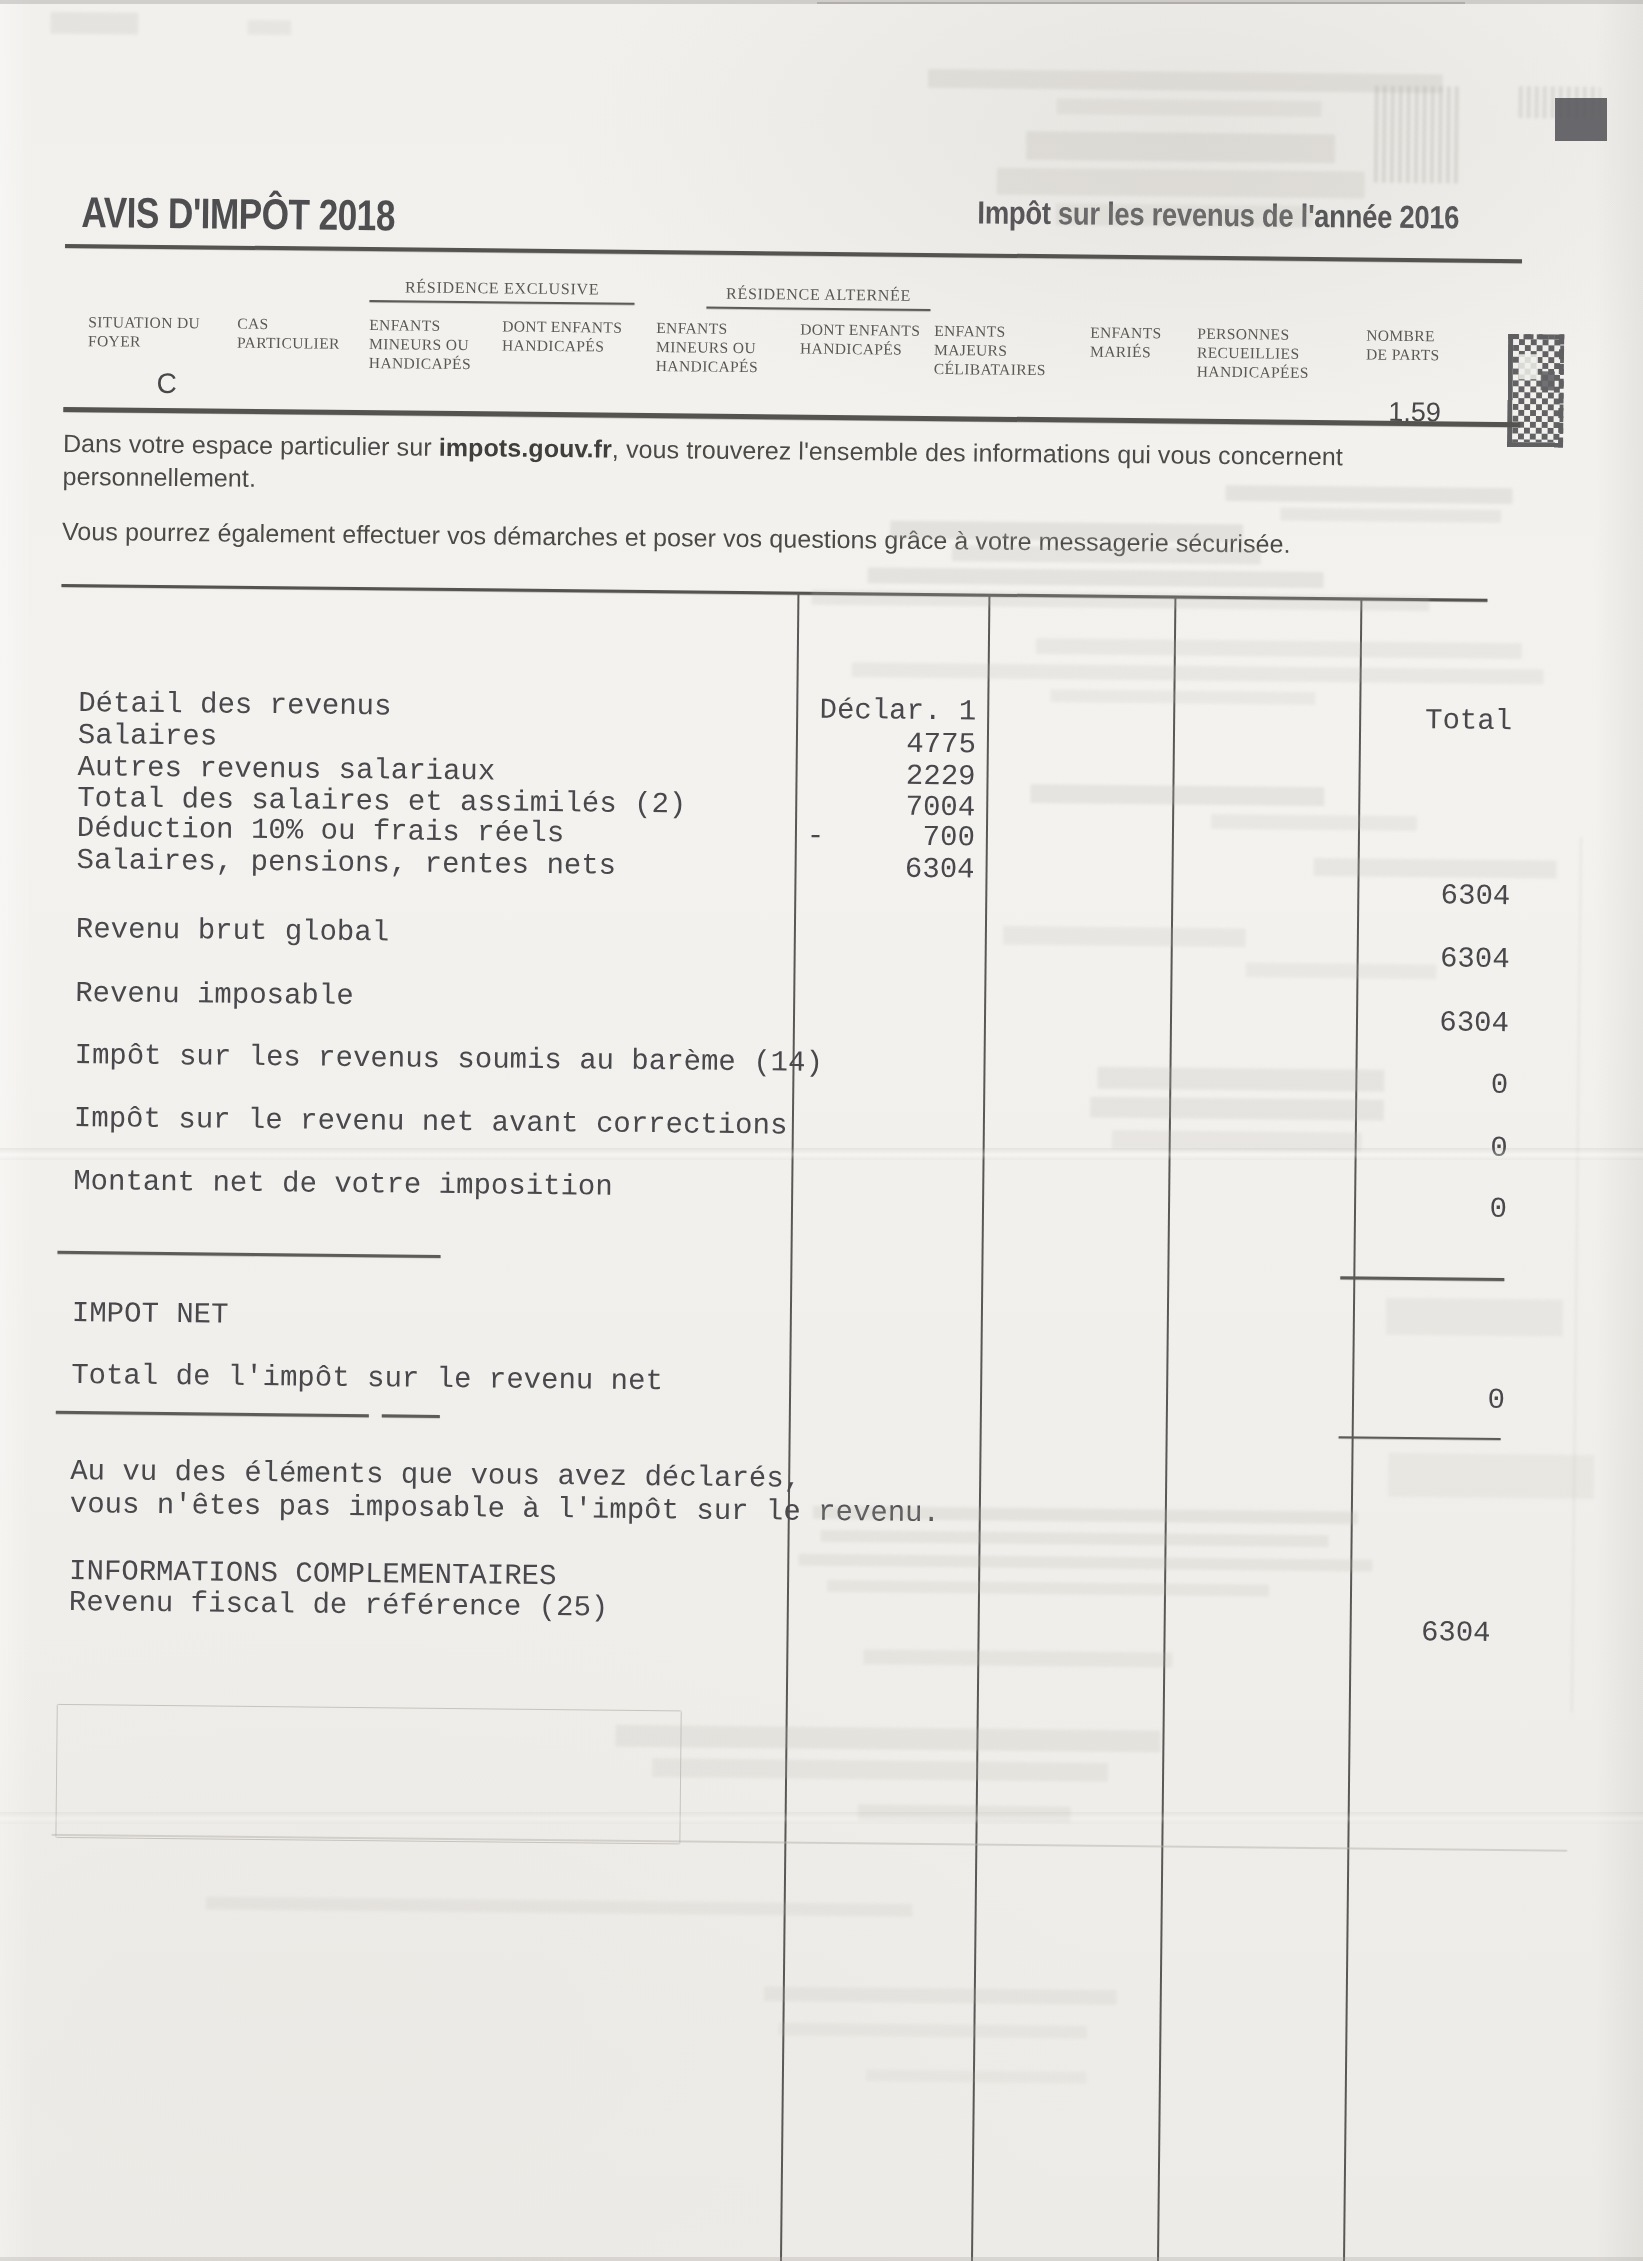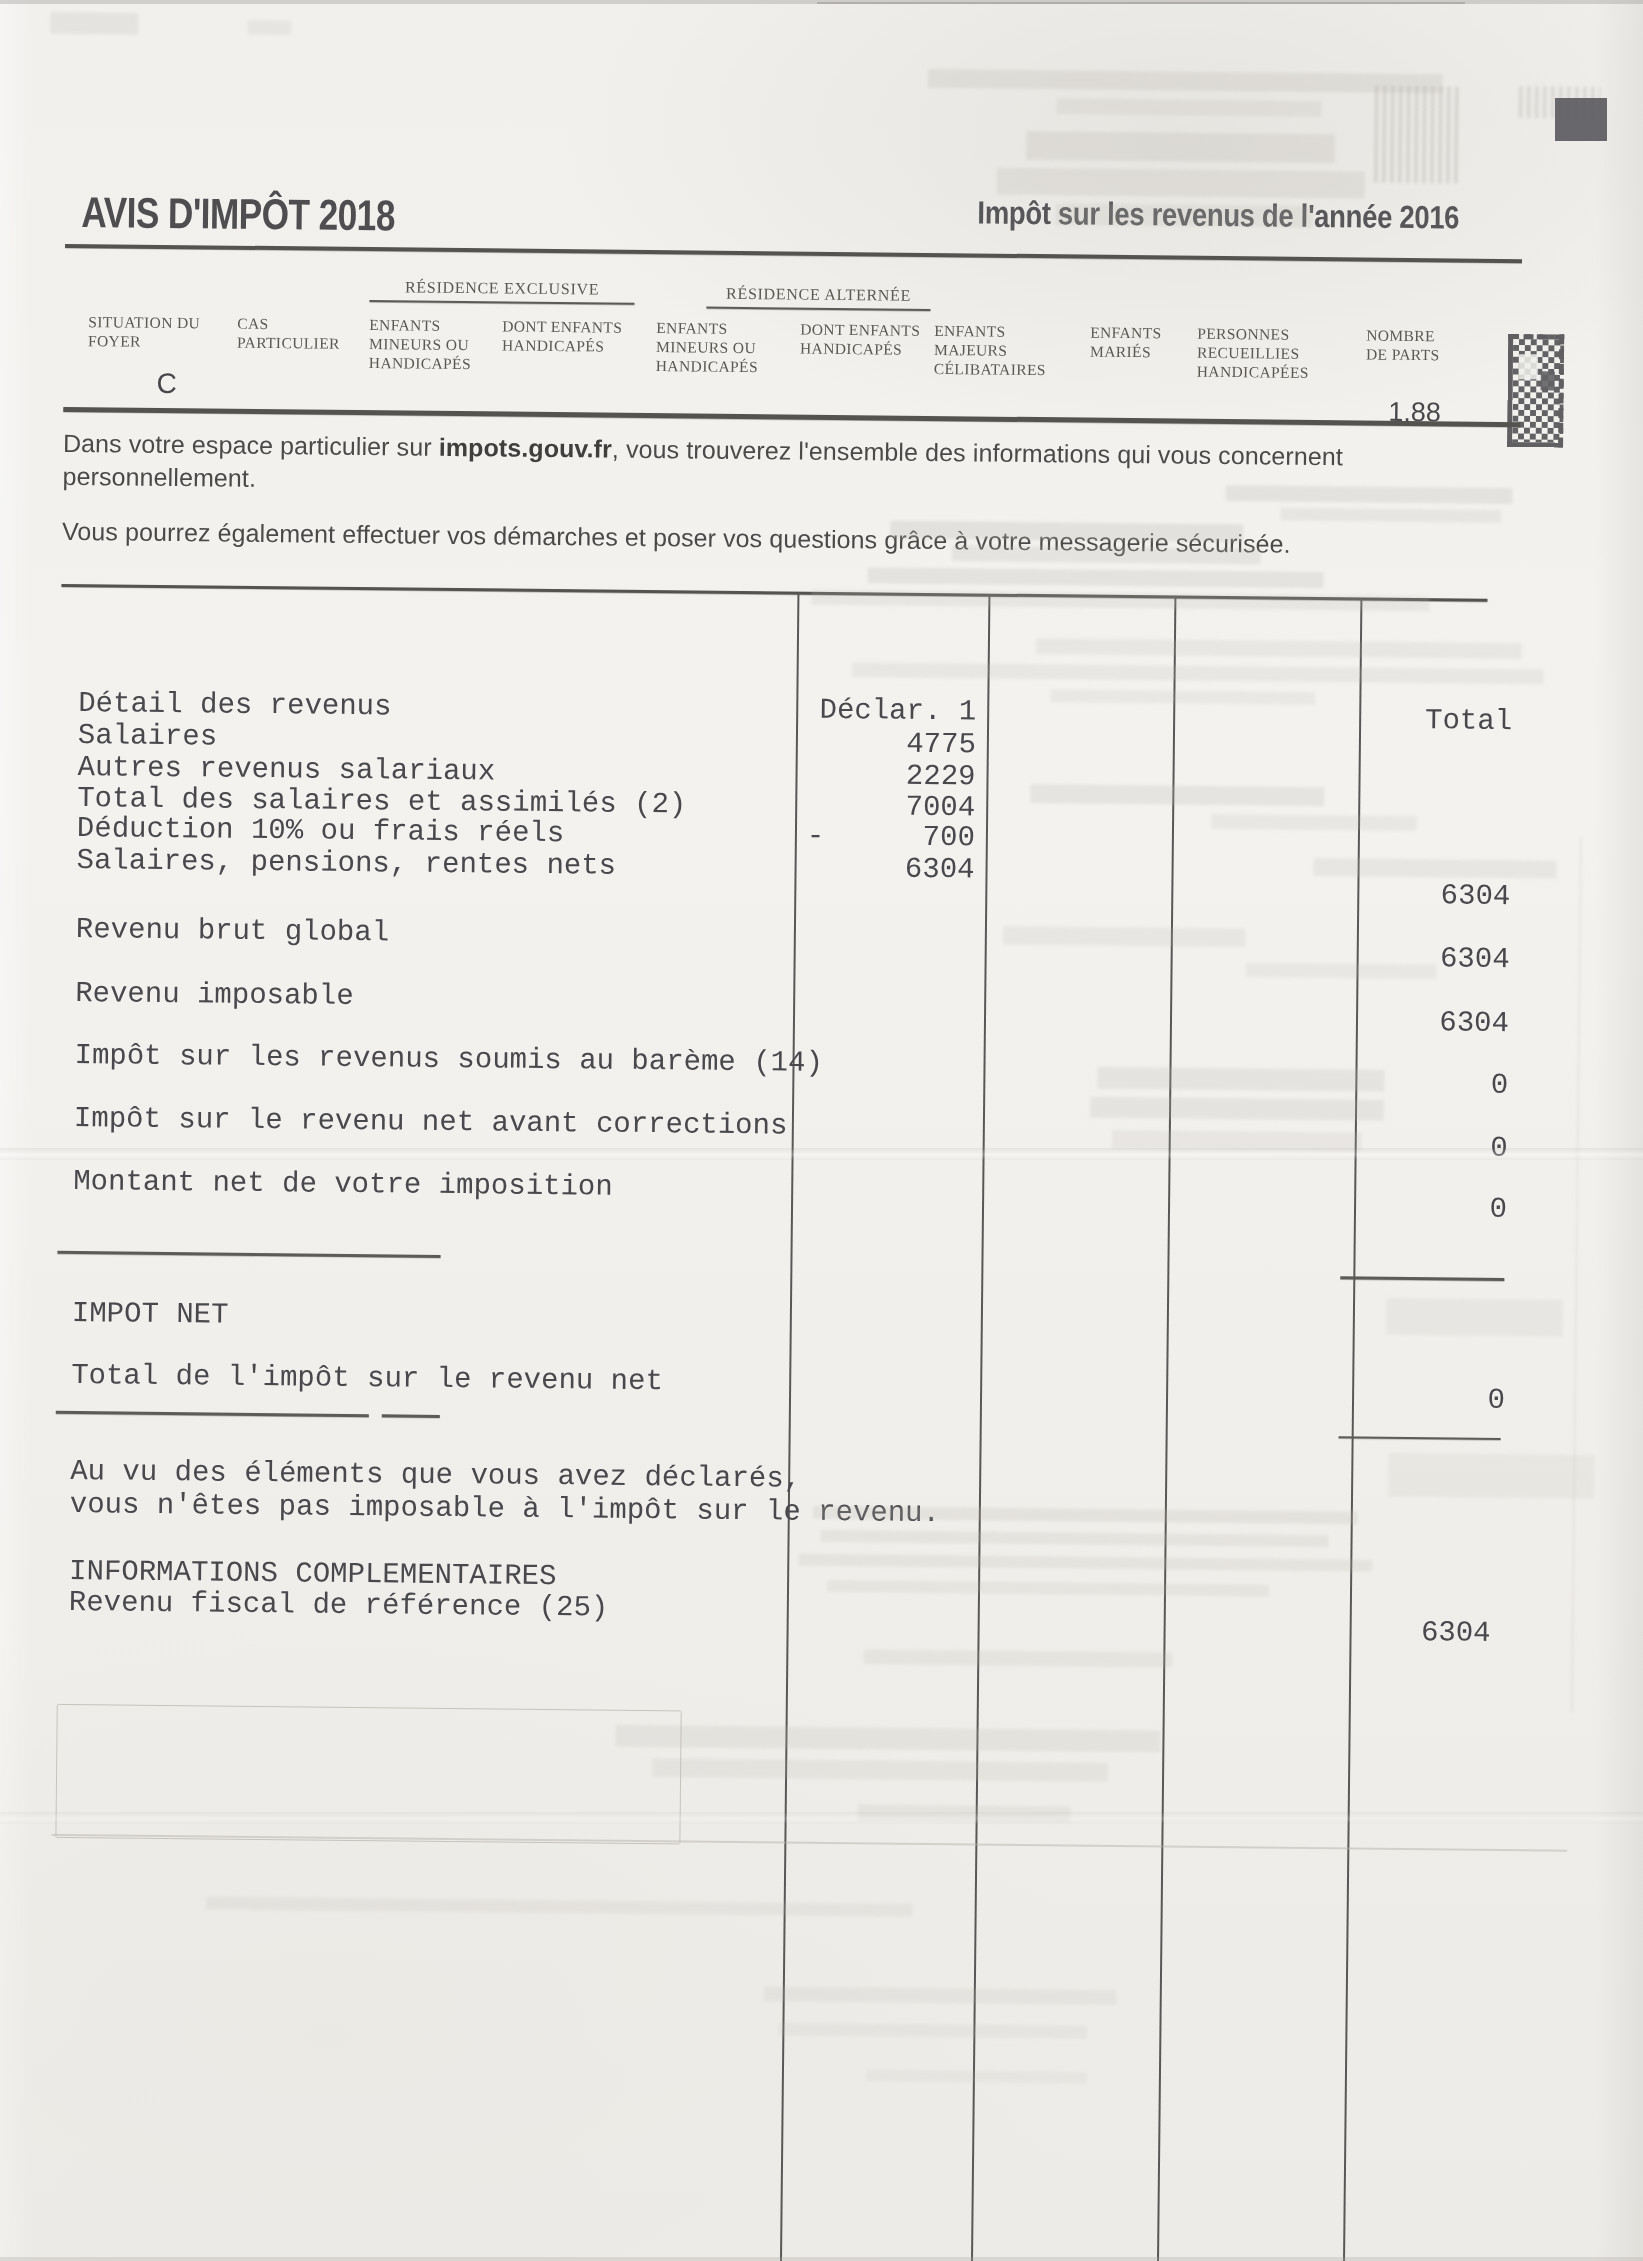--- a/index.html
+++ b/index.html
@@ -108,21 +108,21 @@
 CÉLIBATAIRES</div>
     <div class="abs hdr" style="left:1089px;top:312px;width:103px">ENFANTS
 MARIÉS</div>
     <div class="abs hdr" style="left:1196px;top:312px;width:140px">PERSONNES
 RECUEILLIES
 HANDICAPÉES</div>
     <div class="abs hdr" style="left:1365px;top:312px;width:103px">NOMBRE
 DE PARTS</div>
 
     <div class="abs hdr-val" style="left:156px;top:367px">C</div>
-    <div class="abs hdr-val" style="left:1388px;top:383px;font-size:27px">1,88</div>
+    <div class="abs hdr-val" style="left:1388px;top:383px;font-size:27px">1,59</div>
 
     <div id="dmx" class="abs"></div>
 
     <div class="abs rule" style="left:63px;top:407px;width:1457px;height:5.2px"></div>
 
     <div class="abs para" style="left:63px;top:429px"><span>Dans votre espace particulier sur </span><b>impots.gouv.fr</b><span>, vous trouverez l'ensemble des informations qui vous concernent</span></div>
     <div class="abs para" style="left:63px;top:462px">personnellement.</div>
     <div class="abs para" style="left:63px;top:517px">Vous pourrez également effectuer vos démarches et poser vos questions grâce à votre messagerie sécurisée.</div>
 
     <div class="abs rule" style="left:63px;top:584px;width:1426px;height:2.9px"></div>

